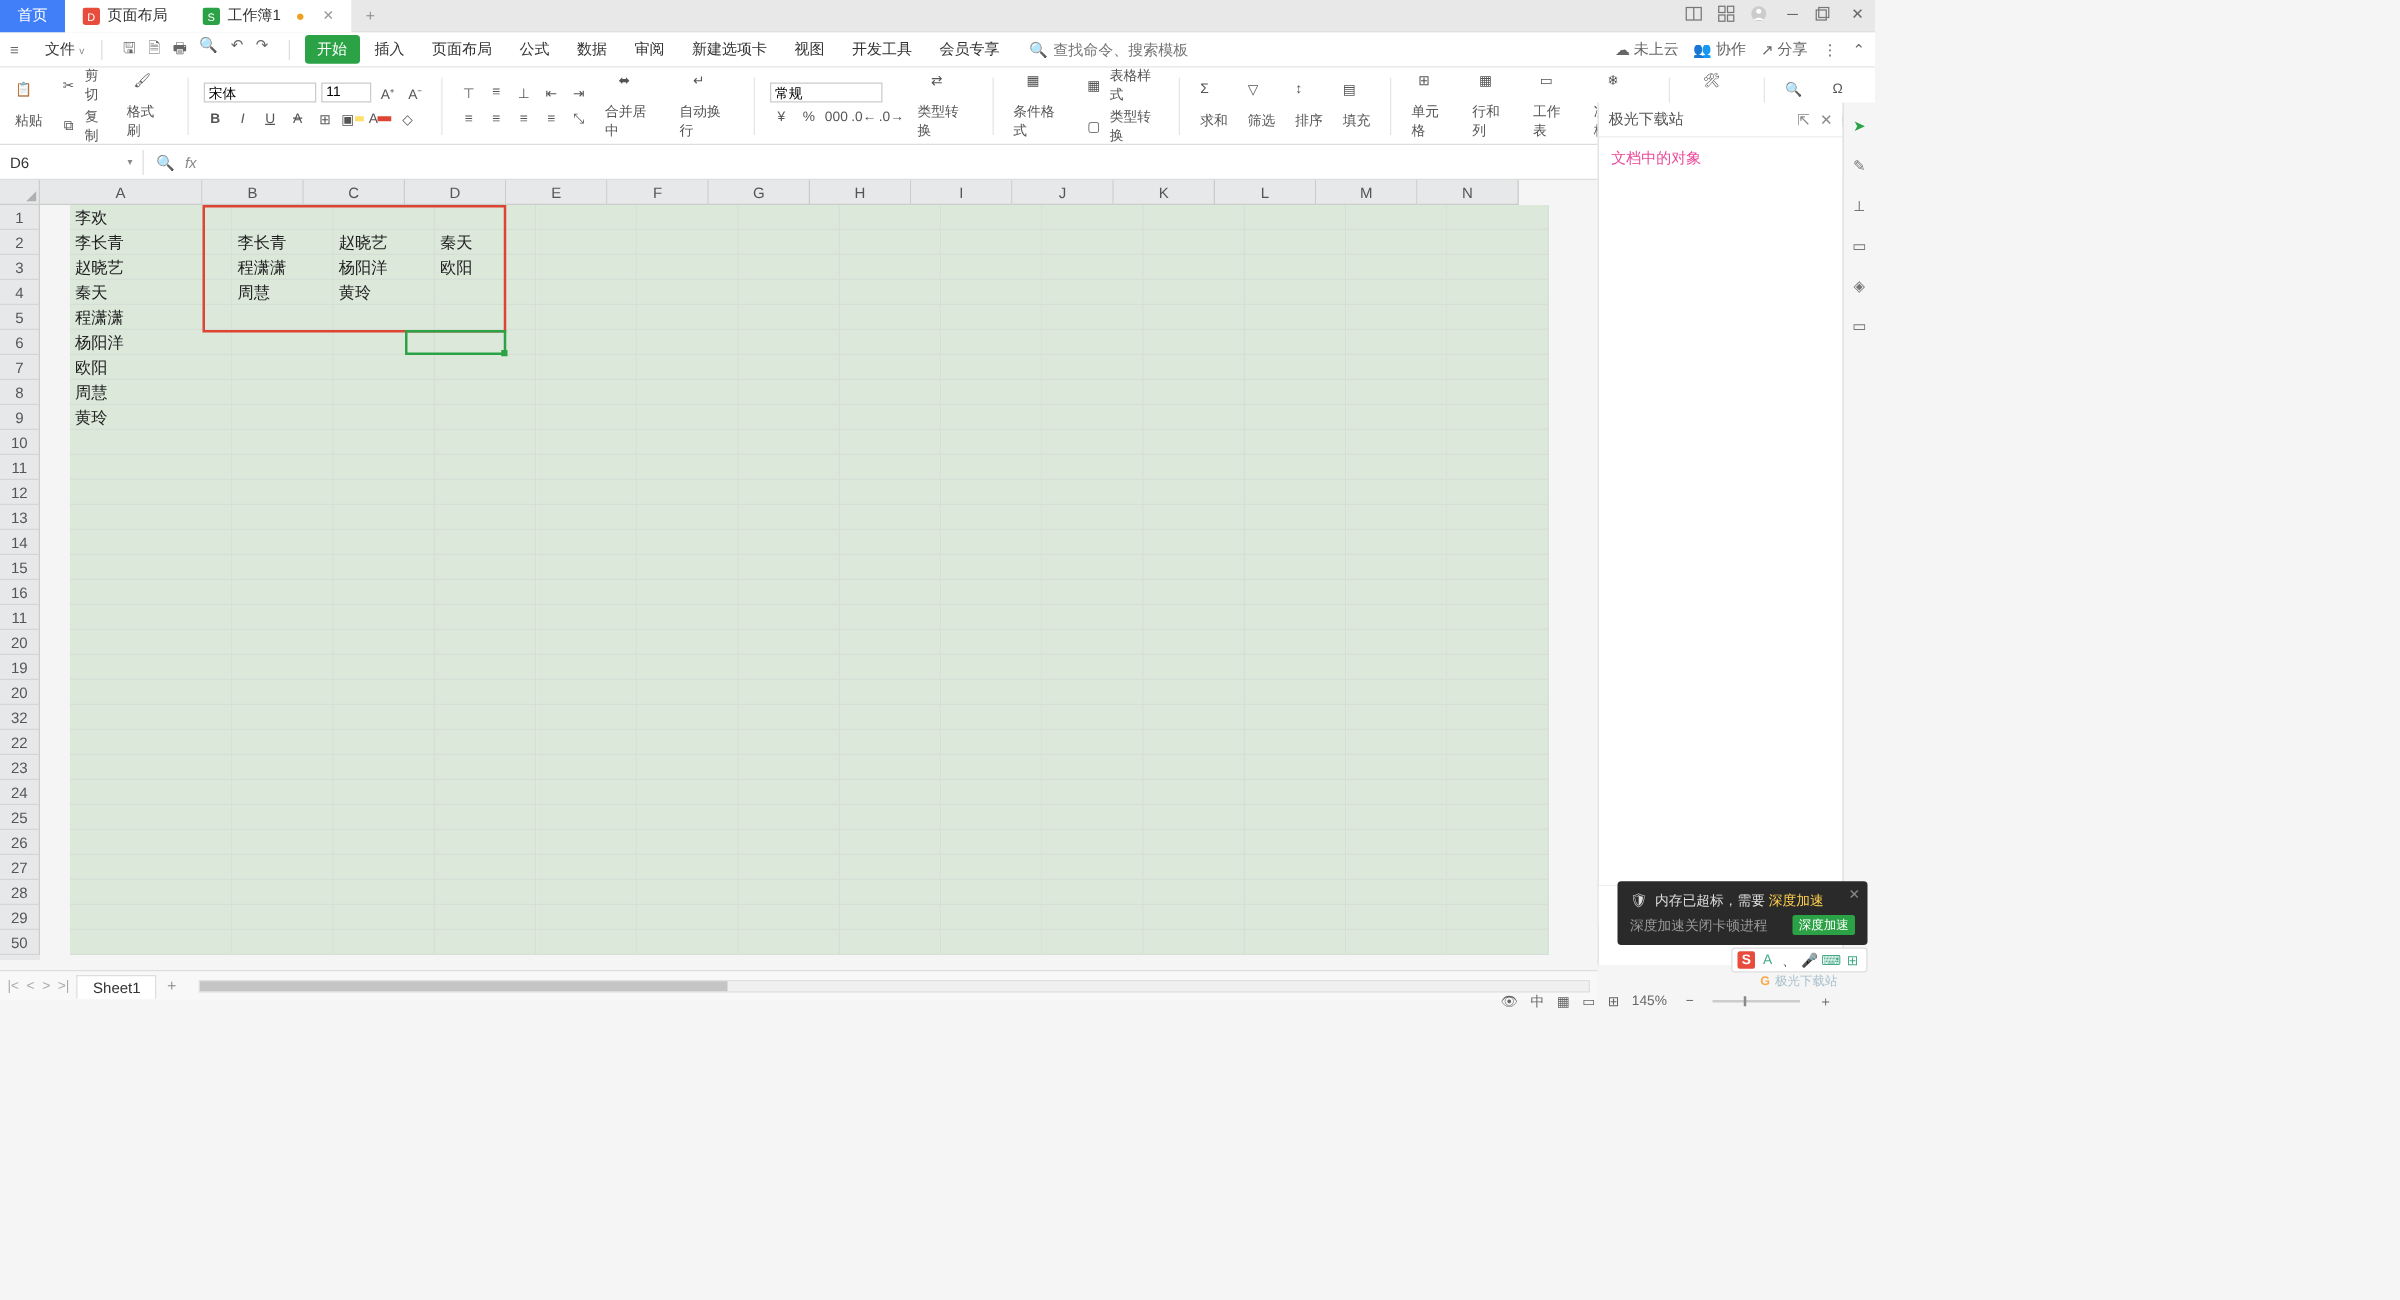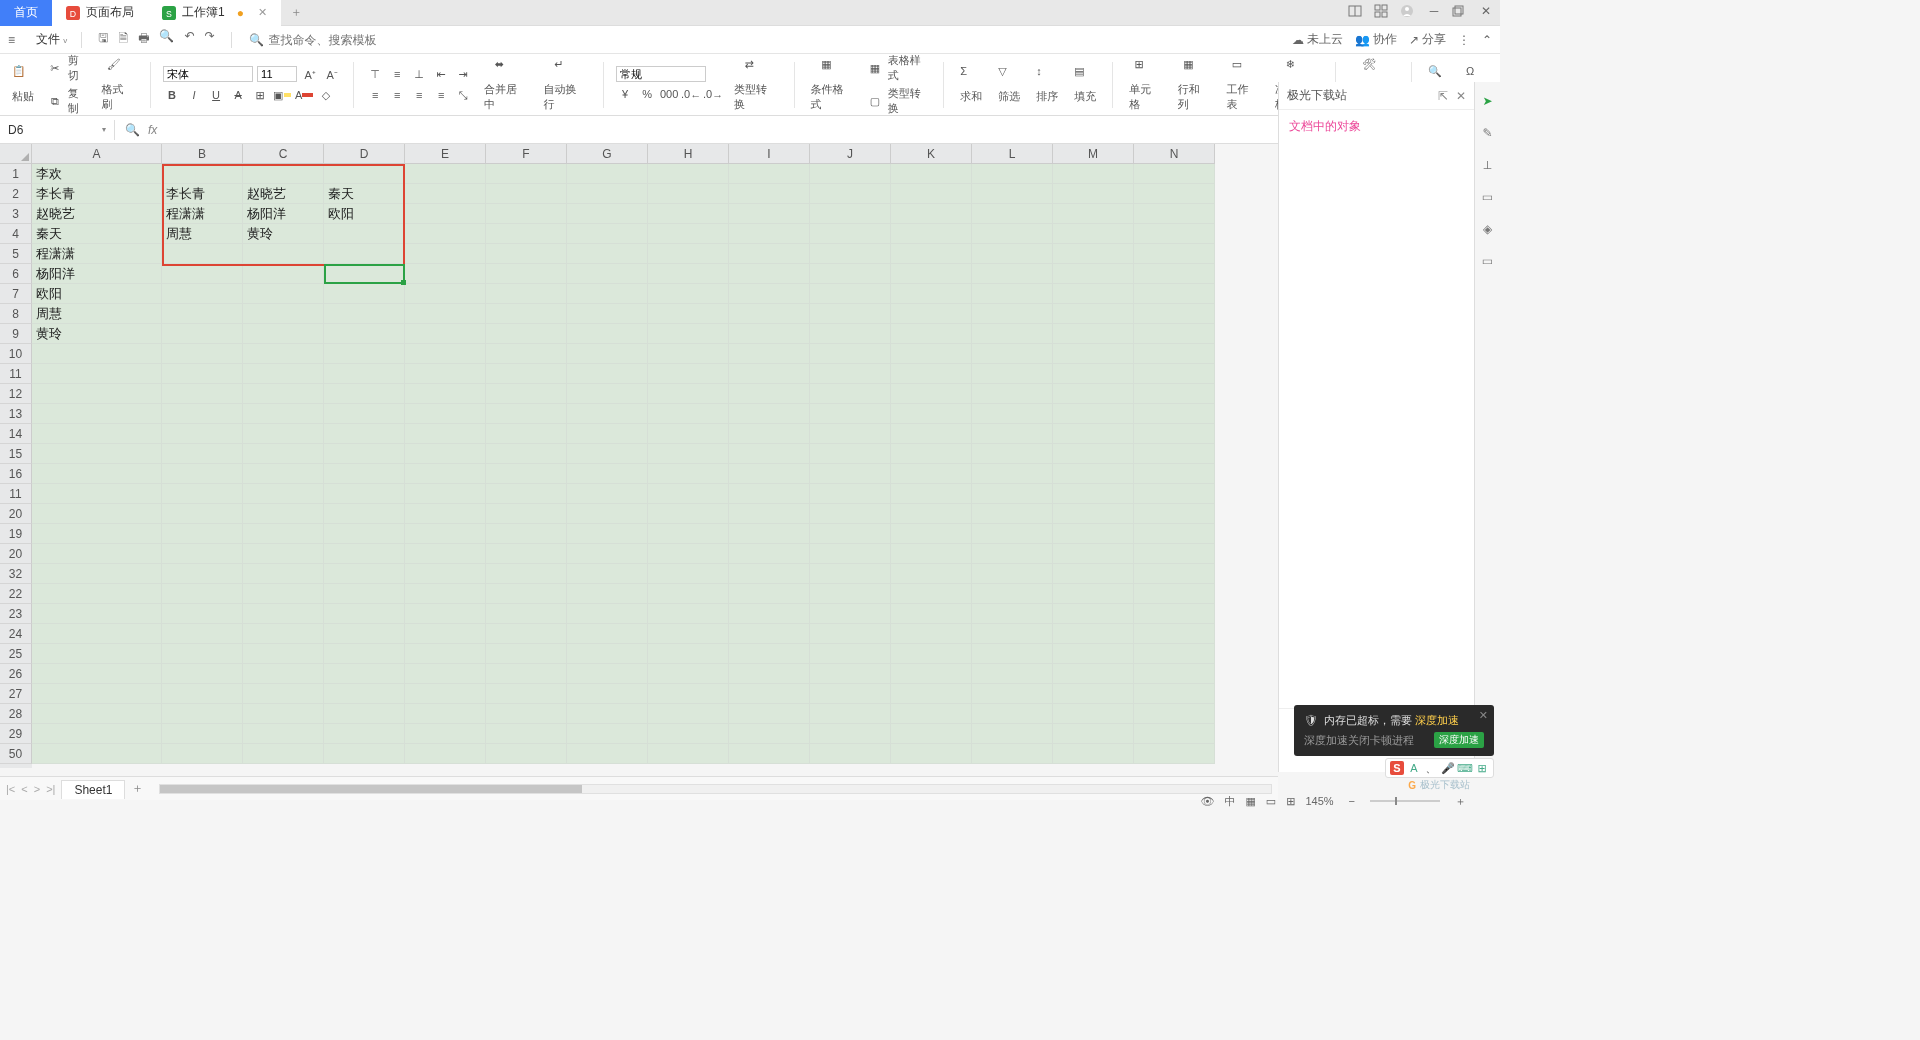--- a/index.html
+++ b/index.html
@@ -49,21 +49,21 @@
 .namebox .fx { display:flex; align-items:center; gap:8px; padding:0 10px; color:#888; flex:1; }
 .namebox .fx .fxicon { font-style:italic; }
 
 .gridwrap { position:relative; display:flex; height:624px; }
 .rowheads { width:32px; background:#e7e8e9; }
 .corner { height:20px; border-right:1px solid #ccc; border-bottom:1px solid #ccc; background:#e7e8e9; position:relative; }
 .corner::after { content:""; position:absolute; right:2px; bottom:2px; border-left:8px solid transparent; border-bottom:8px solid #b0b0b0; }
 .rowh { height:20px; border-right:1px solid #ccc; border-bottom:1px solid #d5d5d5; text-align:center; font-size:12px; color:#555; background:#e7e8e9; line-height:20px; }
 .colheads { height:20px; display:flex; }
 .colh { border-right:1px solid #ccc; border-bottom:1px solid #ccc; text-align:center; font-size:12px; color:#555; background:#e7e8e9; line-height:20px; }
-.cells { position:relative; }
+.cells { position:relative;padding-left:24px; }
 .cellrow { display:flex; height:20px; }
 .cell { border-right:1px solid #d6dfd6; border-bottom:1px solid #d6dfd6; background:#dbe8da; padding:0 4px; font-size:13px; line-height:20px; overflow:hidden; white-space:nowrap; color:#222; }
 .redbox { position:absolute; border:2px solid #d43; pointer-events:none; }
 .selcell { position:absolute; border:2px solid #2ba245; pointer-events:none; }
 .selcell::after { content:""; position:absolute; right:-3px; bottom:-3px; width:5px; height:5px; background:#2ba245; }
 .vscroll { width:14px; background:#f0f0f0; border-left:1px solid #ddd; position:relative; }
 .vscroll .thumb { position:absolute; top:2px; left:2px; right:2px; height:50px; background:#c5c5c5; border-radius:2px; }
 
 .rside { position:absolute; right:0; top:82px; width:26px; background:#f5f5f5; border-left:1px solid #ddd; display:flex; flex-direction:column; align-items:center; gap:14px; padding-top:10px; height:690px; }
 .rside span { width:18px; height:18px; color:#777; cursor:pointer; display:flex; align-items:center; justify-content:center;}
@@ -168,20 +168,32 @@
   <span class="sep"></span>
   <div class="qicons">
     <span>🖫</span>
     <span>🗎</span>
     <span>🖶</span>
     <span>🔍</span>
     <span>↶</span>
     <span>↷</span>
   </div>
   <span class="sep"></span>
+  <div class="tabs">
+      <span class="mtab active">开始</span>
+      <span class="mtab">插入</span>
+      <span class="mtab">页面布局</span>
+      <span class="mtab">公式</span>
+      <span class="mtab">数据</span>
+      <span class="mtab">审阅</span>
+      <span class="mtab">新建选项卡</span>
+      <span class="mtab">视图</span>
+      <span class="mtab">开发工具</span>
+      <span class="mtab">会员专享</span>
+    </div>
   <div class="srch">
     <span>🔍</span>
     <input placeholder="查找命令、搜索模板" style="">
   </div>
   <div class="right">
     <span class="item">
         <span>☁</span>
         <span>未上云</span>
       </span>
     <span class="item">

